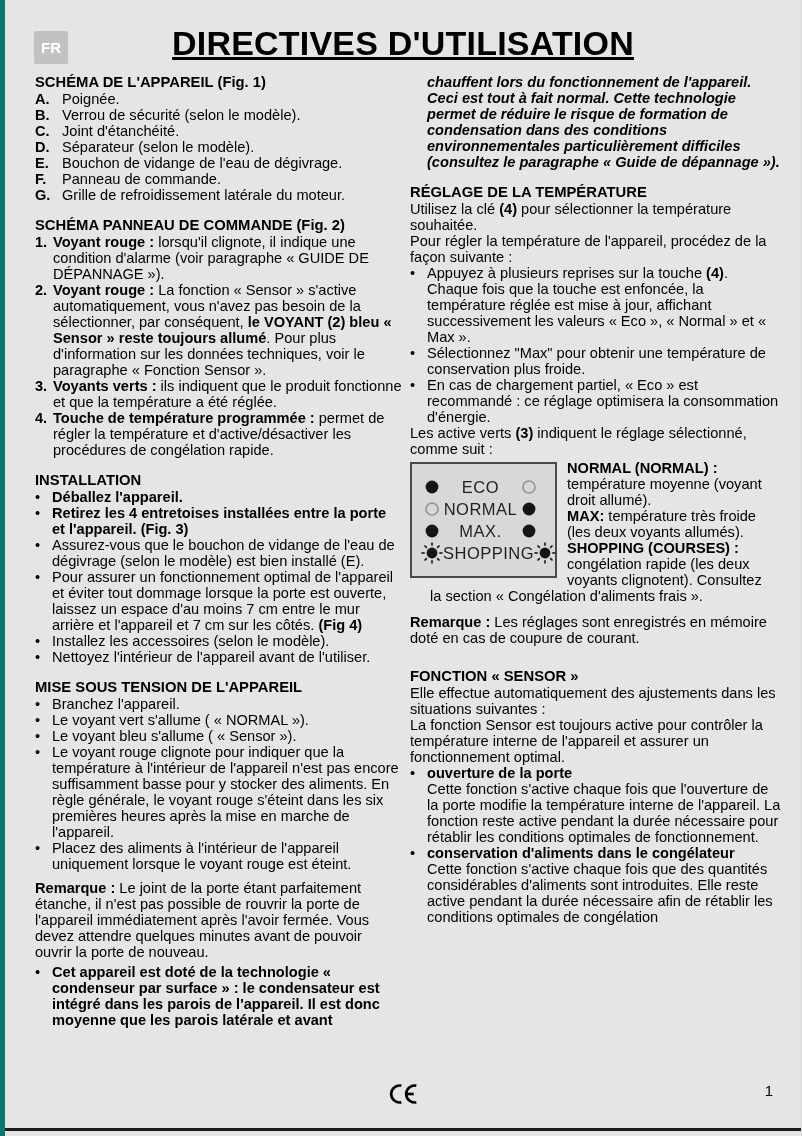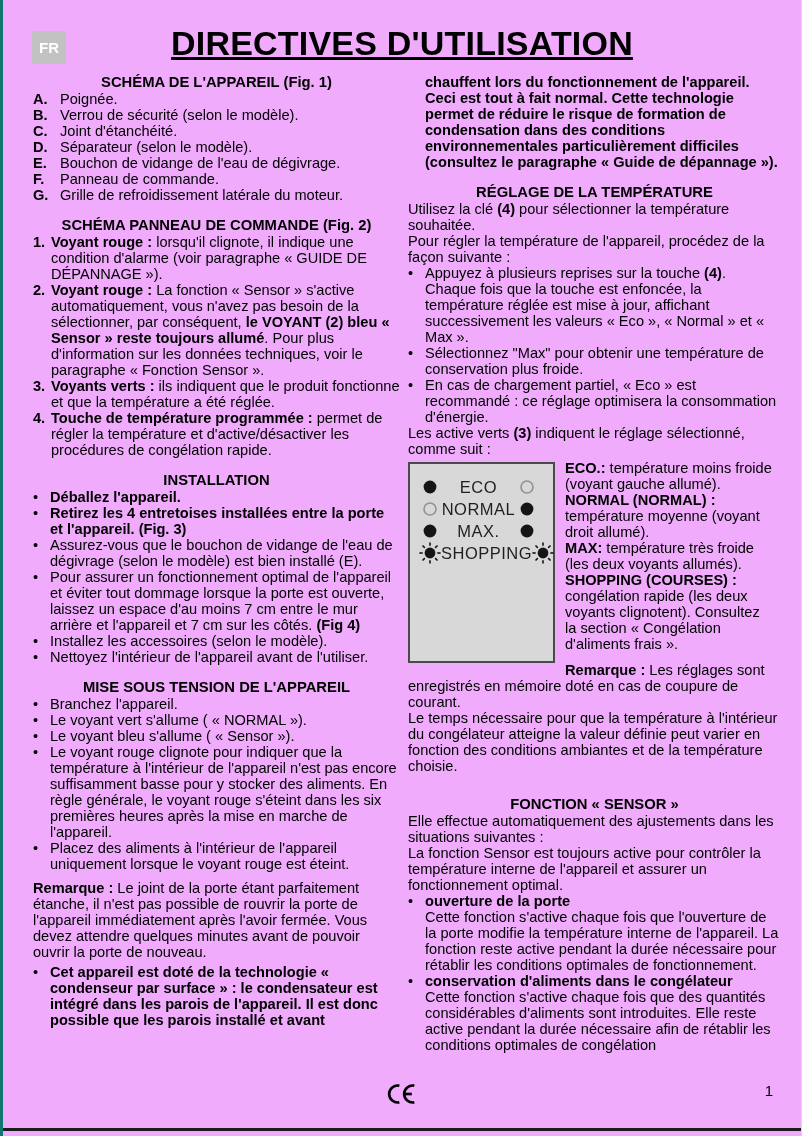--- a/index.html
+++ b/index.html
@@ -1,57 +1,57 @@
 <!DOCTYPE html>
 <html><head>
 <meta charset="utf-8">
 <style>
   html,body{margin:0;padding:0;background:#fff;}
   .page{
     position:relative;
     width:802px;height:1136px;
-    background:#f0abfc;
+    background:#e5e5e5;
     font-family:"Liberation Sans", sans-serif;
     font-size:14.6px;line-height:16px;color:#000;
     overflow:hidden;
-    border-left:3px solid #0f766e;border-right:1px solid #d9d9d9;
+    border-left:5px solid #0f766e;border-right:1px solid #d9d9d9;
     box-sizing:border-box;
   }
   .fr-badge{
     position:absolute;left:29px;top:31px;width:34px;height:33px;
     background:#c2c2c2;color:#ffffff;font-weight:bold;font-size:15px;
     display:flex;align-items:center;justify-content:center;border-radius:2px;
   }
   .title{
     position:absolute;top:24px;left:0;right:0;text-align:center;
     font-size:34px;font-weight:bold;letter-spacing:0.2px;line-height:38px;
     margin:0;
     text-decoration:underline;
   }
   .columns{position:absolute;top:74px;left:30px;display:flex;gap:8px;}
   .col{display:block;}
   .col.left{width:367px;}
   .col.right{width:373px;}
-  .heading{font-weight:bold;font-size:14.8px;line-height:17px;margin:0;text-align:center;}
+  .heading{font-weight:bold;font-size:14.8px;line-height:17px;margin:0;}
   .para{margin:0;}
   .li{display:flex;margin:0;}
   .li .marker{flex:0 0 17px;}
   .li .prefix{font-weight:bold;}
   .li.lettered .prefix{flex:0 0 27px;}
   .li.numbered .prefix{flex:0 0 18px;}
   .li .txt{flex:1;}
   .bseg{font-weight:bold;}
   .spacer{width:100%;}
   
   .panel-block{margin:0;}
   .panel{
-    float:left;width:147px;height:201px;box-sizing:border-box;
+    float:left;width:147px;height:116px;box-sizing:border-box;
     background:#d8d8d8;border:2px solid #4a4a4a;
     margin:2px 10px 4px 0;padding:12px 15px 14px 9px;
-    display:flex;flex-direction:column;justify-content:flex-start;
+    display:flex;flex-direction:column;justify-content:space-between;
   }
   .panel-row{display:flex;align-items:center;justify-content:space-between;}
   .panel-label{
     flex:1;text-align:center;font-size:16.5px;line-height:18px;
     color:#1f1f1f;letter-spacing:0.5px;
   }
   .led{display:flex;align-items:center;justify-content:center;width:22px;height:22px;flex:0 0 22px;}
   .panel-legend p{margin:0;}
   .footer-ce{position:absolute;left:383px;top:1083px;}
   .page-number{position:absolute;right:28px;top:1083px;font-size:15px;}
@@ -159,25 +159,25 @@
         </div>
         <div class="li bullet">
           <span class="marker">•</span>
           <div class="txt"><span>Placez des aliments à l'intérieur de l'appareil uniquement lorsque le voyant rouge est éteint.</span></div>
         </div>
         <div class="spacer" style="height: 8px;"></div>
         <div class="para"><span class="bseg">Remarque : </span><span>Le joint de la porte étant parfaitement étanche, il n'est pas possible de rouvrir la porte de l'appareil immédiatement après l'avoir fermée. Vous devez attendre quelques minutes avant de pouvoir ouvrir la porte de nouveau.</span></div>
         <div class="spacer" style="height: 4px;"></div>
         <div class="li bullet">
           <span class="marker">•</span>
-          <div class="txt"><span class="bseg">Cet appareil est doté de la technologie « condenseur par surface » : le condensateur est intégré dans les parois de l'appareil. Il est donc possible que les parois installé et avant</span></div>
+          <div class="txt"><span class="bseg">Cet appareil est doté de la technologie « condenseur par surface » : le condensateur est intégré dans les parois de l'appareil. Il est donc moyenne que les parois latérale et avant</span></div>
         </div>
       </div>
     <div class="col right">
-        <div class="para" style="padding-left: 17px;"><span class="bseg">chauffent lors du fonctionnement de l'appareil. Ceci est tout à fait normal. Cette technologie permet de réduire le risque de formation de condensation dans des conditions environnementales particulièrement difficiles (consultez le paragraphe « Guide de dépannage »).</span></div>
+        <div class="para" style="padding-left: 17px; font-style: italic;"><span class="bseg">chauffent lors du fonctionnement de l'appareil. Ceci est tout à fait normal. Cette technologie permet de réduire le risque de formation de condensation dans des conditions environnementales particulièrement difficiles (consultez le paragraphe « Guide de dépannage »).</span></div>
         <div class="spacer" style="height: 14px;"></div>
         <div class="heading">RÉGLAGE DE LA TEMPÉRATURE</div>
         <div class="para"><span>Utilisez la clé </span><span class="bseg">(4)</span><span> pour sélectionner la température souhaitée.</span></div>
         <div class="para"><span>Pour régler la température de l'appareil, procédez de la façon suivante :</span></div>
         <div class="li bullet">
           <span class="marker">•</span>
           <div class="txt"><span>Appuyez à plusieurs reprises sur la touche </span><span class="bseg">(4)</span><span>. Chaque fois que la touche est enfoncée, la température réglée est mise à jour, affichant successivement les valeurs « Eco », « Normal » et « Max ».</span></div>
         </div>
         <div class="li bullet">
           <span class="marker">•</span>
@@ -254,30 +254,28 @@
                   <line x1="3.7" y1="11.000000000000002" x2="0.40000000000000036" y2="11.000000000000002" stroke="#151515" stroke-width="1.6"></line>
                   <line x1="5.838120497338202" y1="5.8381204973382035" x2="3.504668119422595" y2="3.504668119422597" stroke="#151515" stroke-width="1.6"></line>
                   <line x1="10.999999999999998" y1="3.7" x2="10.999999999999998" y2="0.40000000000000036" stroke="#151515" stroke-width="1.6"></line>
                   <line x1="16.161879502661797" y1="5.838120497338202" x2="18.495331880577403" y2="3.504668119422595" stroke="#151515" stroke-width="1.6"></line>
                   <circle cx="11" cy="11" r="5.4" fill="#151515"></circle>
                 </svg>
               </span>
             </div>
           </div>
           <div class="panel-legend">
-            <p><span class="bseg">ECO.: </span><span>température moins froide</span><br><span>(voyant gauche allumé).</span></p>
             <p><span class="bseg">NORMAL (NORMAL) : </span><span>température moyenne (voyant droit allumé).</span></p>
             <p><span class="bseg">MAX: </span><span>température très froide (les deux voyants allumés).</span></p>
             <p><span class="bseg">SHOPPING (COURSES) : </span><span>congélation rapide (les deux voyants clignotent). Consultez</span></p>
           </div>
         </div>
         <div class="para" style="padding-left: 20px;"><span>la section « Congélation d'aliments frais ».</span></div>
         <div class="spacer" style="height: 10px;"></div>
         <div class="para"><span class="bseg">Remarque : </span><span>Les réglages sont enregistrés en mémoire doté en cas de coupure de courant.</span></div>
-        <div class="para"><span>Le temps nécessaire pour que la température à l'intérieur du congélateur atteigne la valeur définie peut varier en fonction des conditions ambiantes et de la température choisie.</span></div>
         <div class="spacer" style="height: 22px;"></div>
         <div class="heading">FONCTION « SENSOR »</div>
         <div class="para"><span>Elle effectue automatiquement des ajustements dans les situations suivantes :</span></div>
         <div class="para"><span>La fonction Sensor est toujours active pour contrôler la température interne de l'appareil et assurer un fonctionnement optimal.</span></div>
         <div class="li bullet">
           <span class="marker">•</span>
           <div class="txt"><span class="bseg">ouverture de la porte</span><br><span>Cette fonction s'active chaque fois que l'ouverture de la porte modifie la température interne de l'appareil. La fonction reste active pendant la durée nécessaire pour rétablir les conditions optimales de fonctionnement.</span></div>
         </div>
         <div class="li bullet">
           <span class="marker">•</span>

